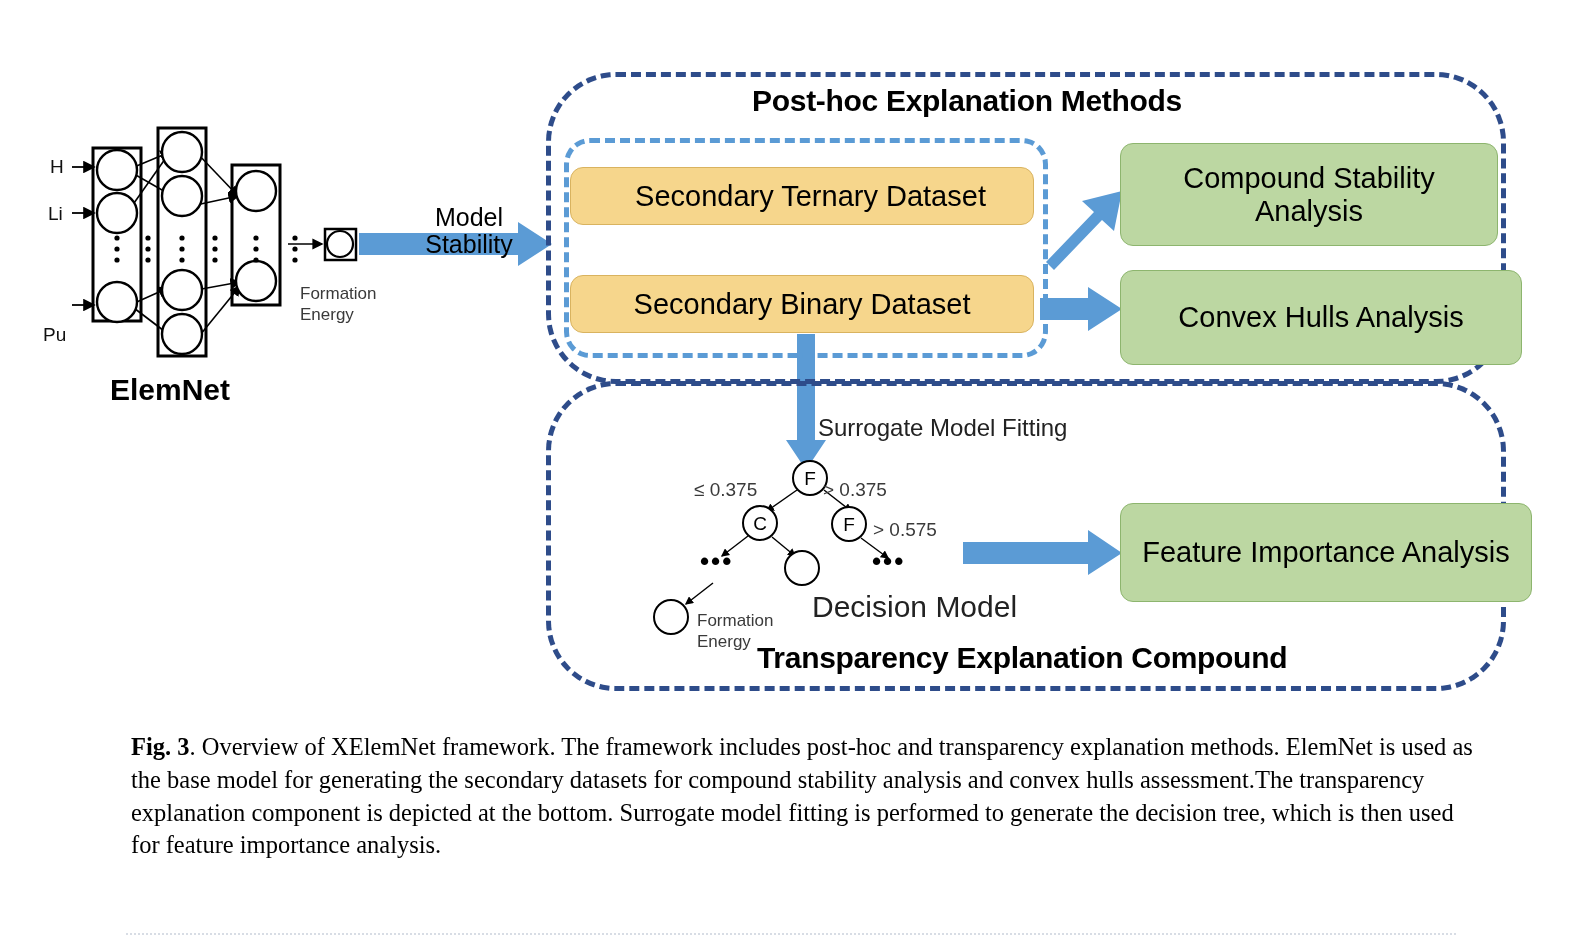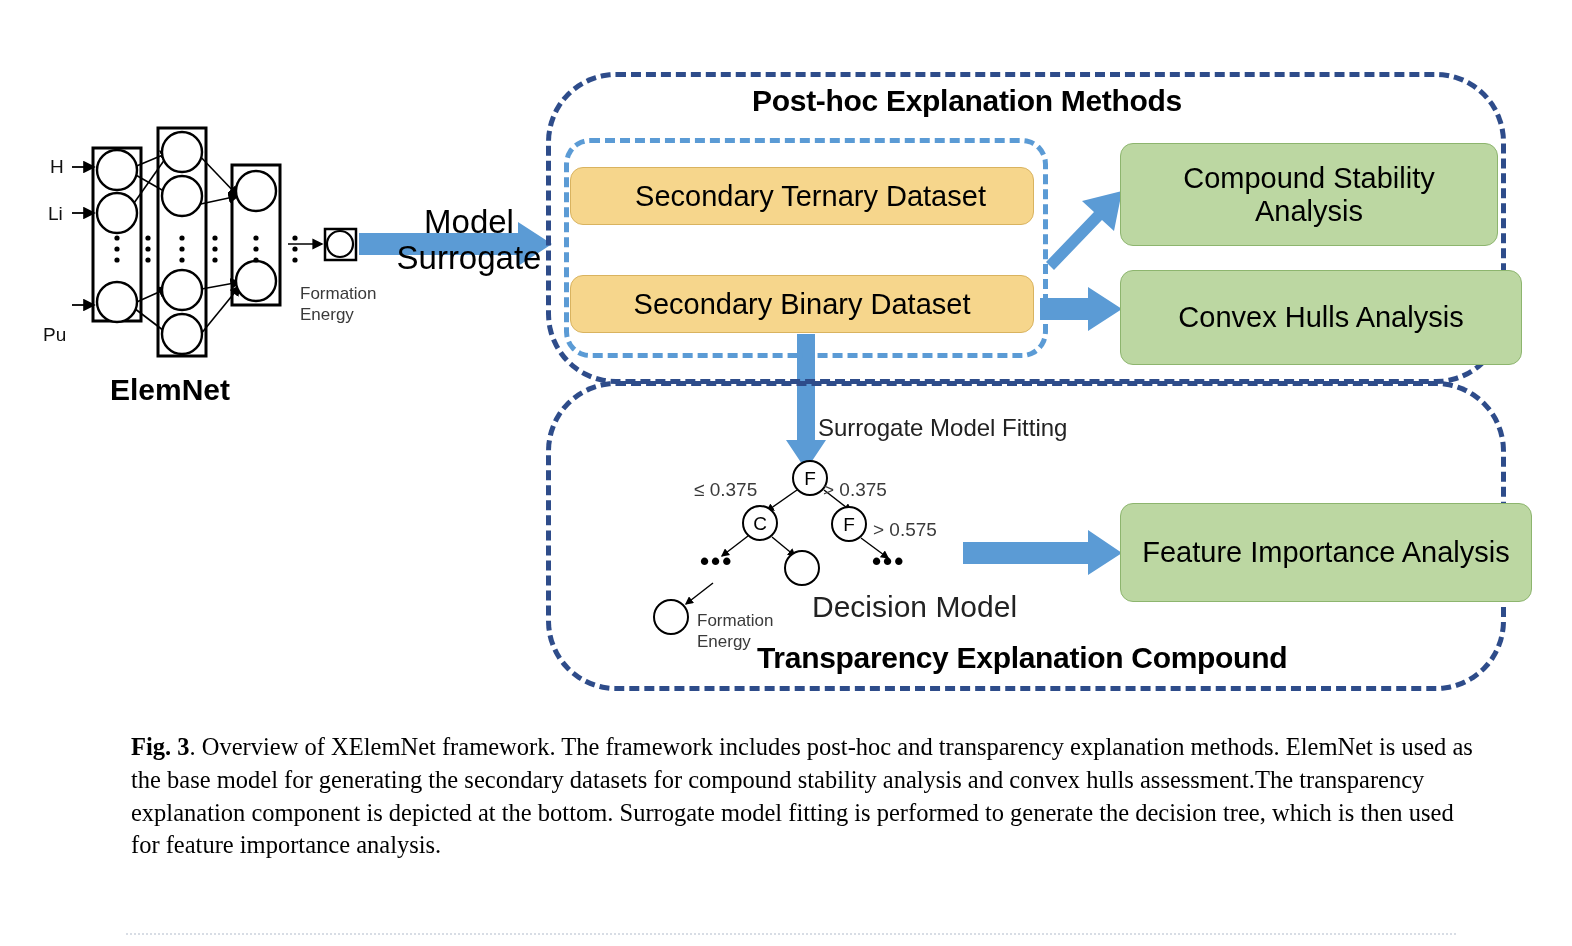--- a/index.html
+++ b/index.html
@@ -112,21 +112,21 @@
 
   
   .label {
     position: absolute;
     color: #000000;
     white-space: nowrap;
   }
   #label-model-prediction {
     left: 379px;
     top: 204px;
-    font-size: 33px;
+    font-size: 25px;
     line-height: 1.08;
     text-align: center;
     width: 180px;
   }
   #label-elemnet {
     left: 110px;
     top: 373px;
     font-size: 30px;
     font-weight: bold;
   }
@@ -368,21 +368,21 @@
 
   <div class="label" id="label-formation-energy-net">
     <div>Formation</div>
     <div>Energy</div>
   </div>
 
   <div class="label" id="label-elemnet">ElemNet</div>
 
   <div class="label" id="label-model-prediction">
     <div>Model</div>
-    <div>Surrogate</div>
+    <div>Stability</div>
   </div>
 
   <div class="label" id="label-surrogate">Surrogate Model Fitting</div>
   <div class="label" id="label-decision-tree">Decision Model</div>
 
   <div class="label" id="label-formation-energy-leaf">
     <div>Formation</div>
     <div>Energy</div>
   </div>
 

